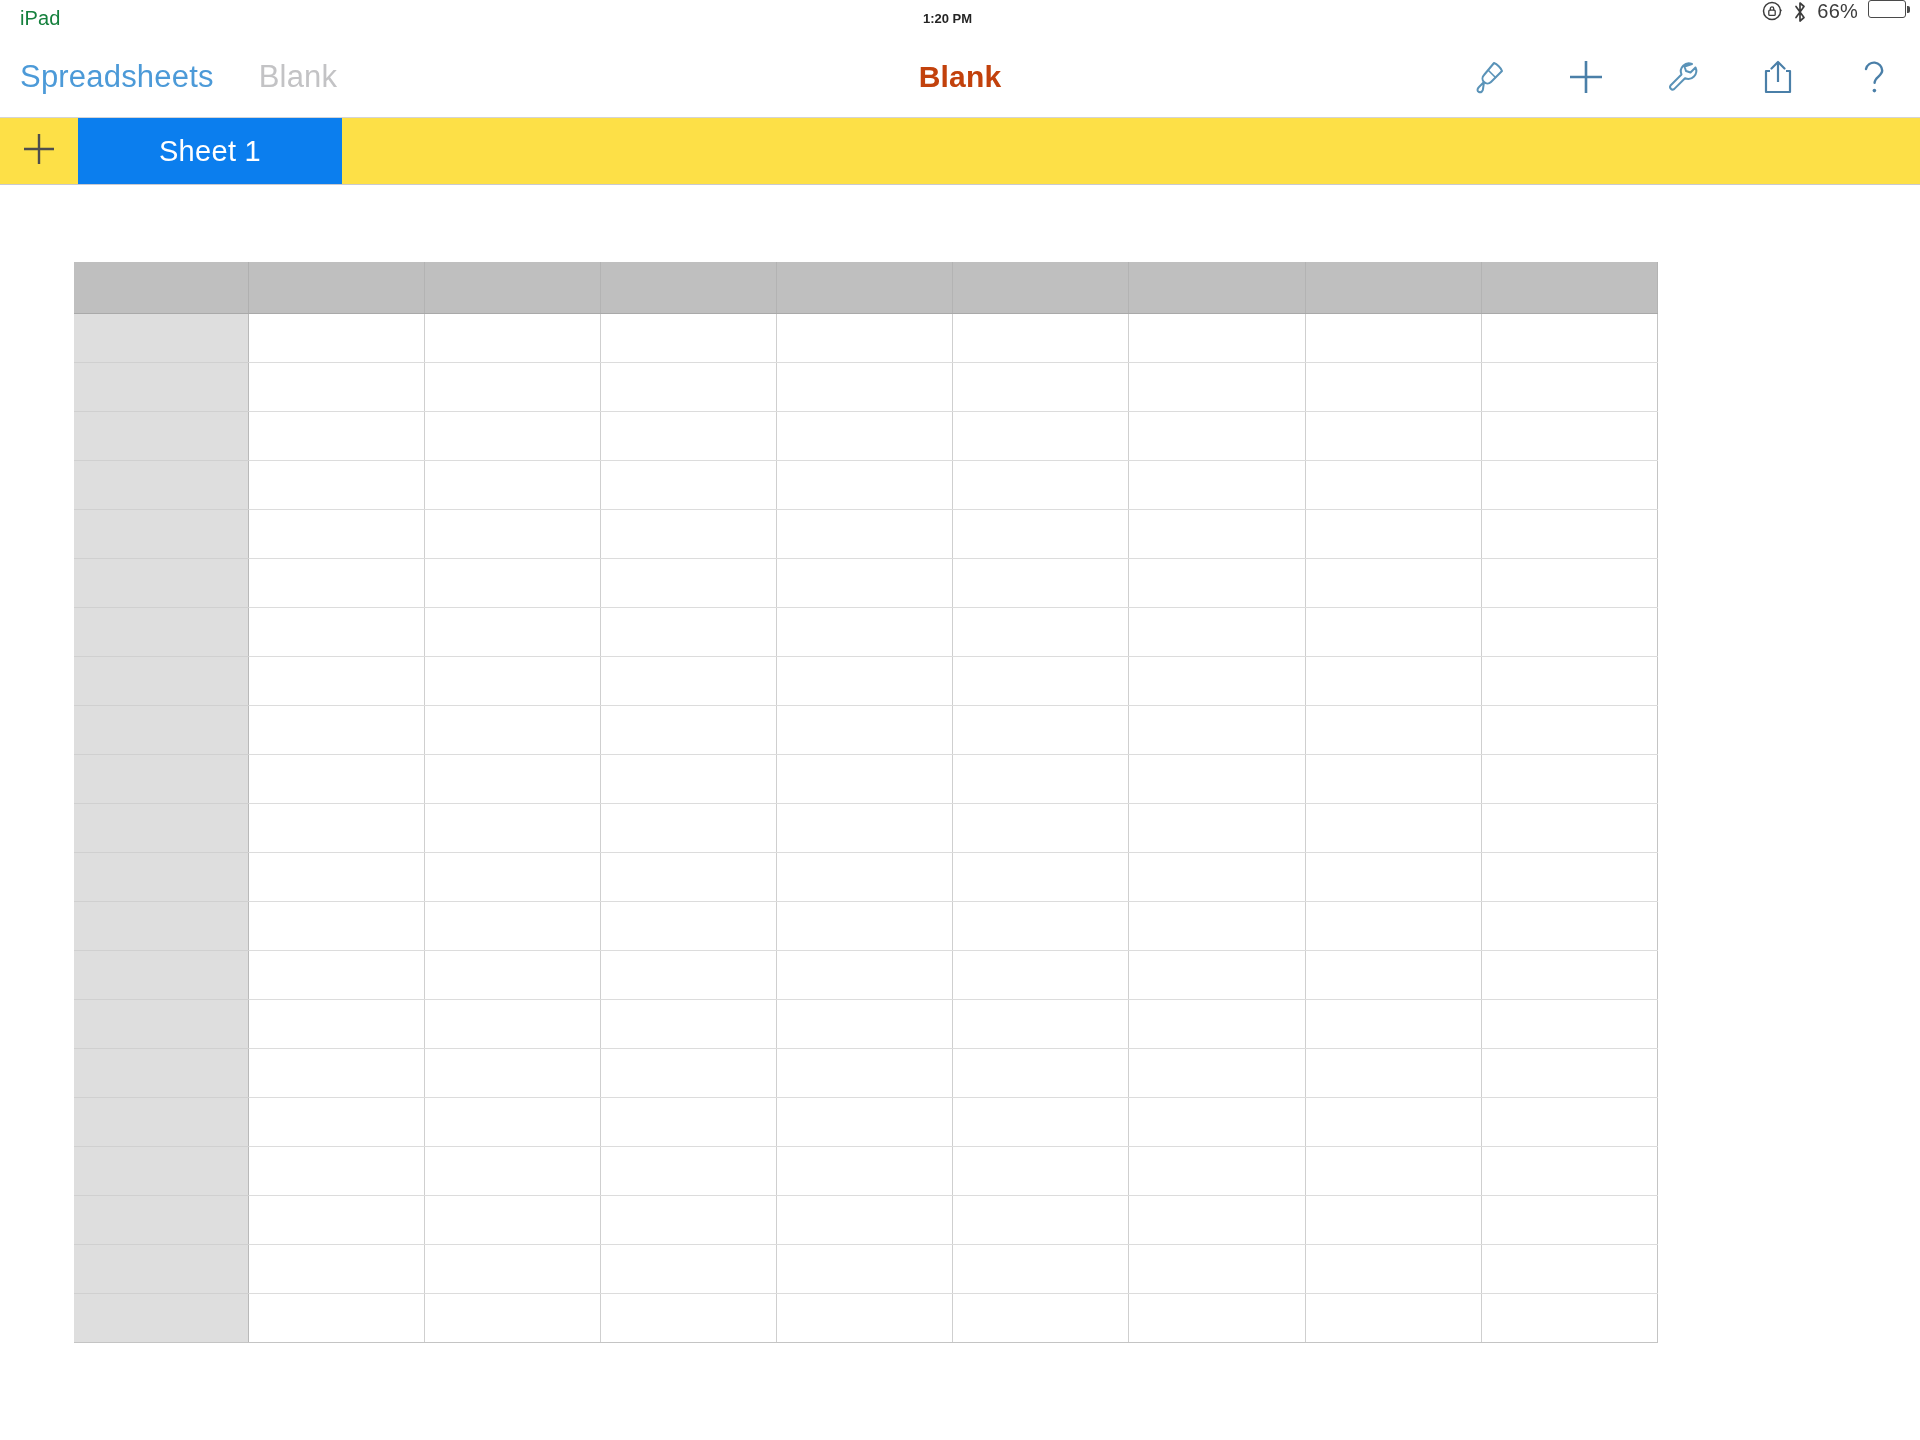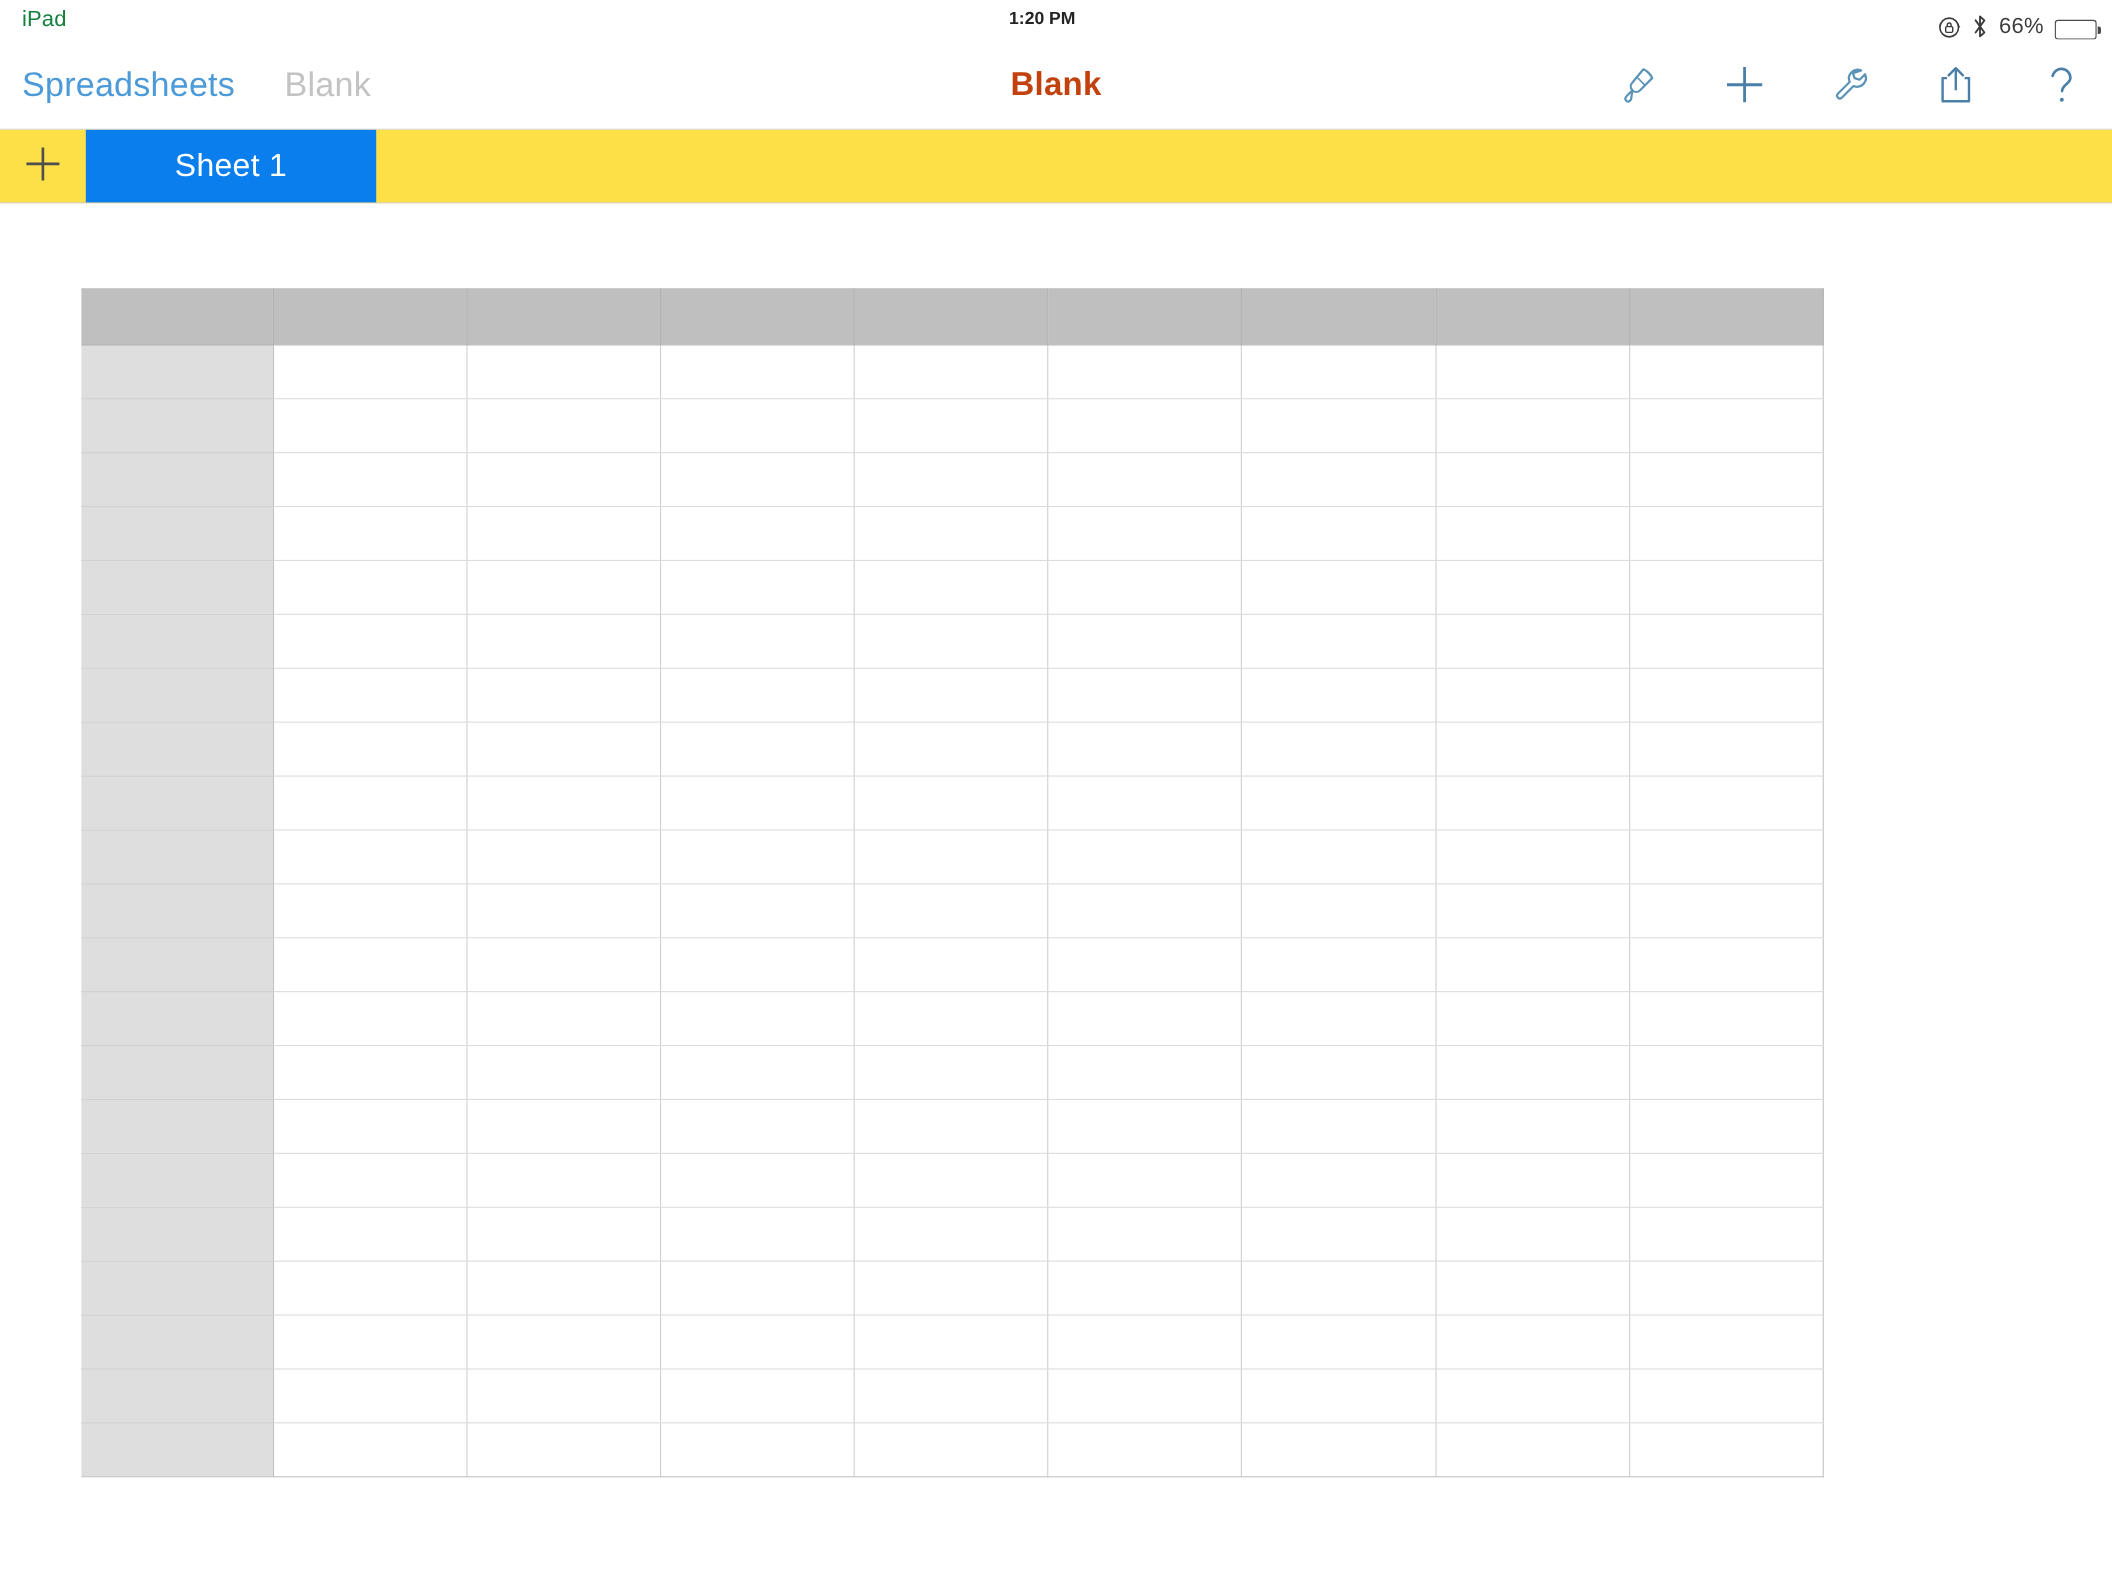--- a/index.html
+++ b/index.html
@@ -34,29 +34,29 @@
     position: absolute;
     left: 20px;
     font-size: 20px;
     color: #15803d;
     letter-spacing: 0.1px;
   }
   .status-time {
     position: absolute;
     left: 0; width: 1895px;
     text-align: center;
-    font-size: 16px;
+    font-size: 13px;
     font-weight: bold;
     color: #242424;
   }
   .status-right {
     position: absolute;
     right: 14px;
     display: flex;
-    align-items: flex-end;
+    align-items: flex-start;
     gap: 10px;
     height: 36px;
   }
   .status-right svg { display: block; }
   .status-battery-pct {
     font-size: 20px;
     color: #3c3c3c;
     letter-spacing: 0.2px;
   }
   .battery-shell {

